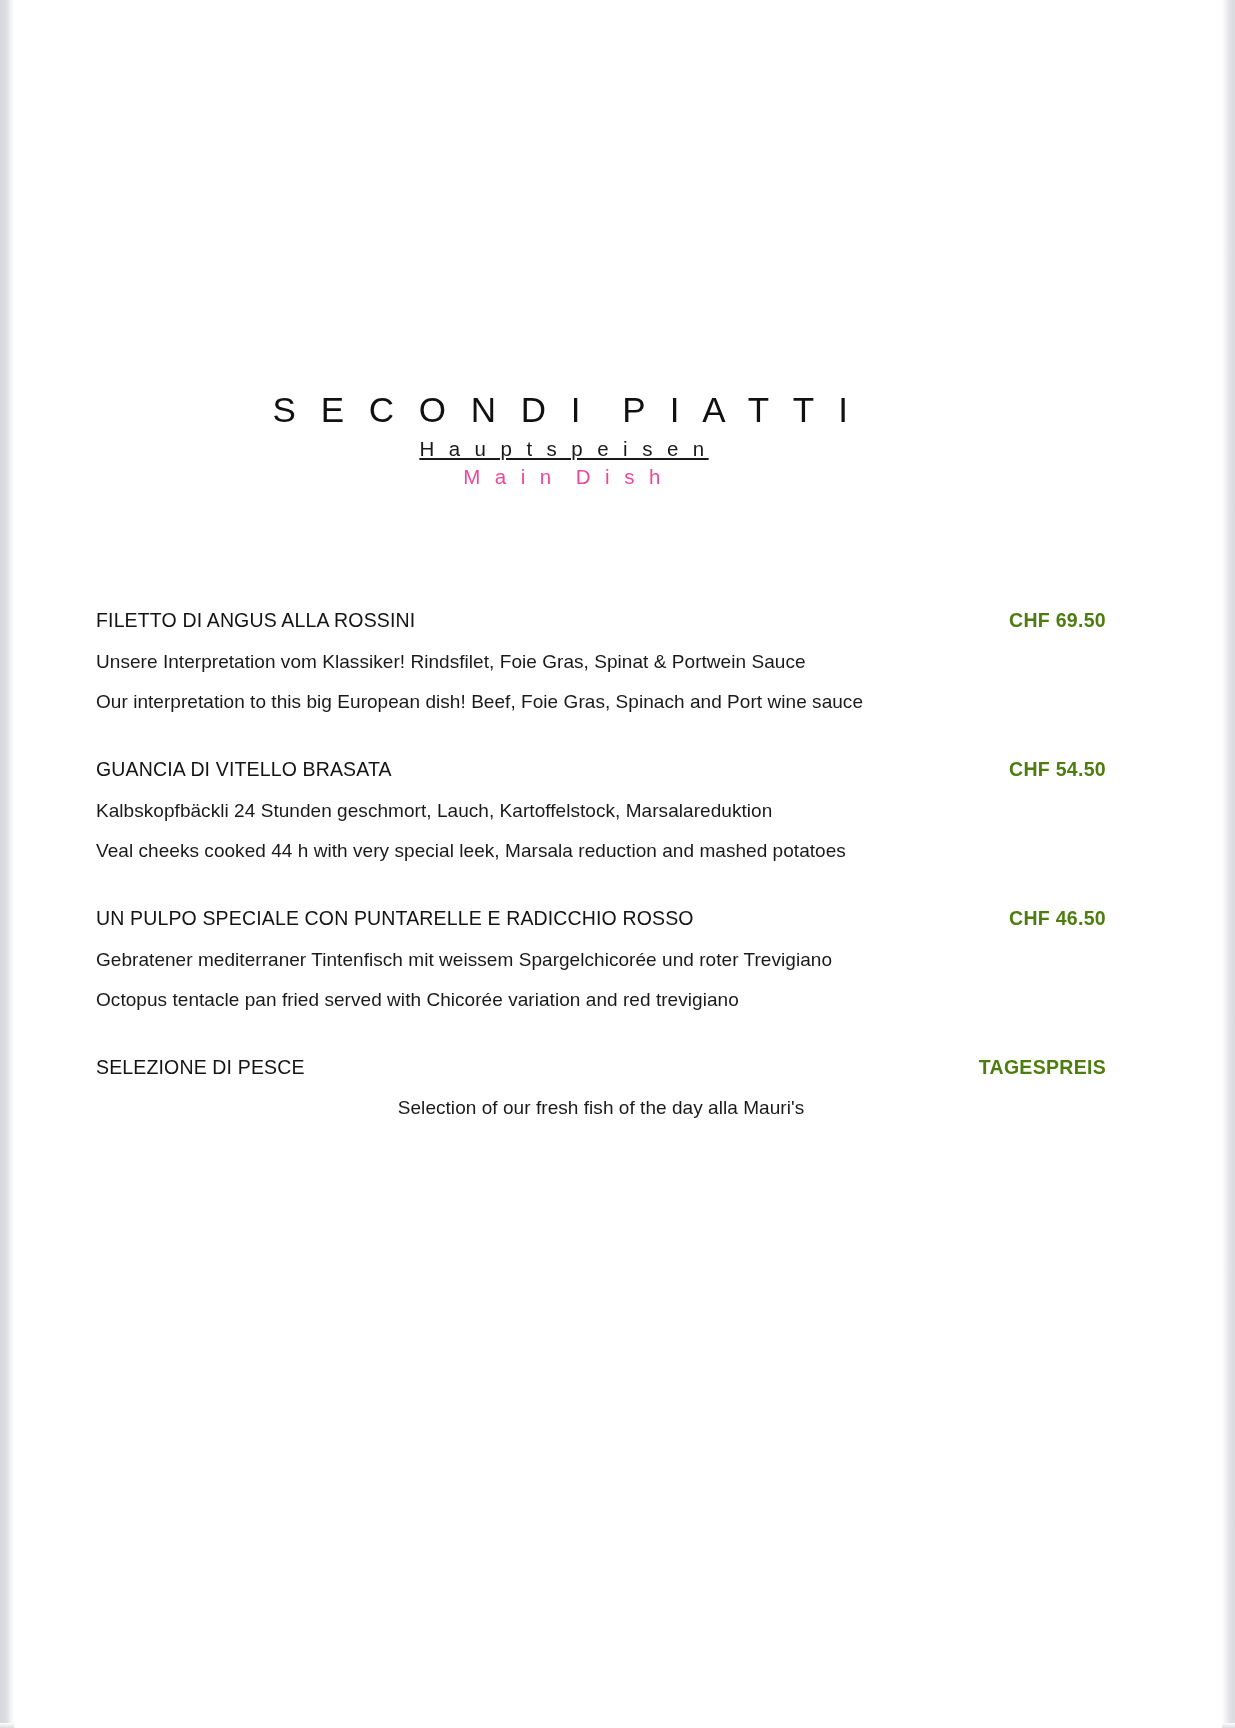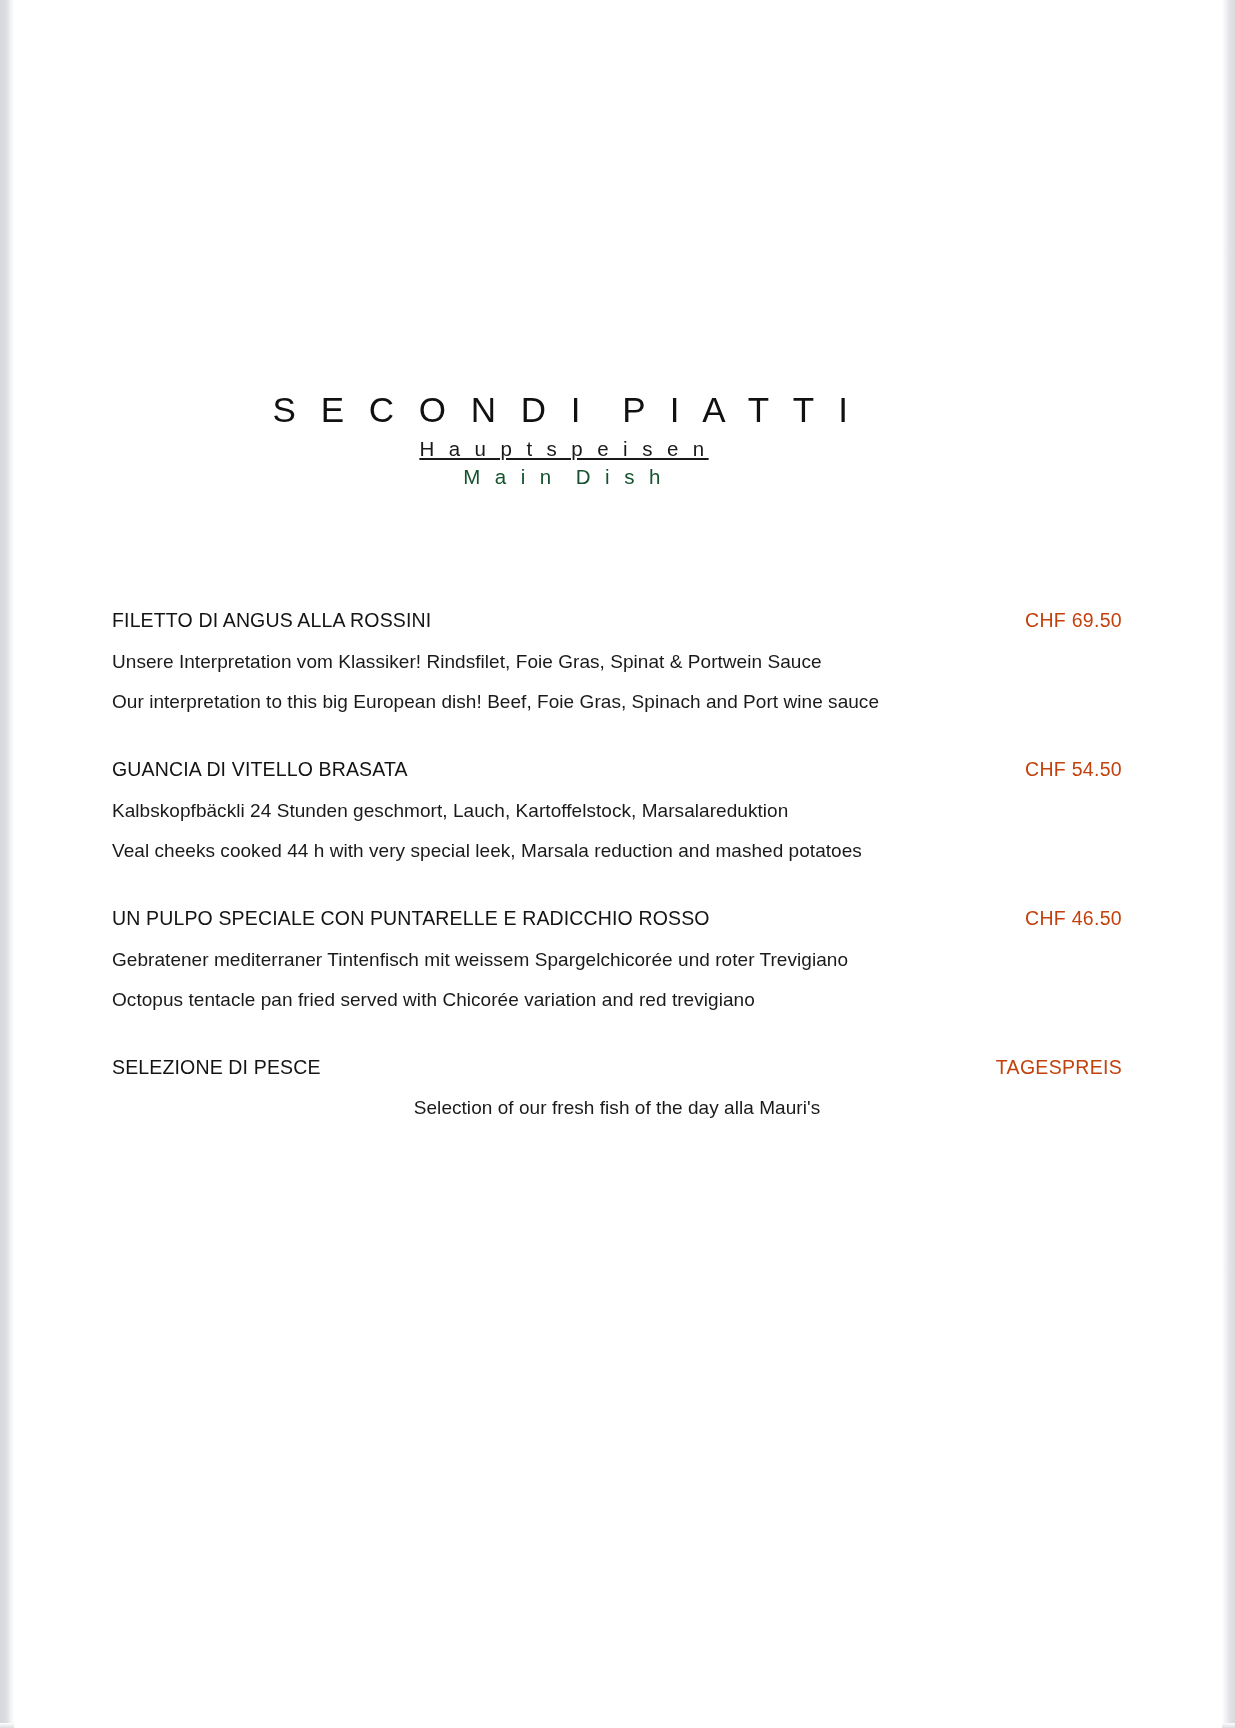--- a/index.html
+++ b/index.html
@@ -75,30 +75,30 @@
     color: #1a1a1a;
     margin: 8px 0 0 0;
     line-height: 1.15;
     white-space: pre;
     text-decoration: underline;
   }
   .menu-sub2 {
     font-size: 20.5px;
     font-weight: 400;
     letter-spacing: 4.4px;
-    color: #14532d;
+    color: #ec4899;
     margin: 4px 0 0 0;
     line-height: 1.15;
     white-space: pre;
   }
 
   
   .dish-list {
     position: absolute;
-    left: 98px;
+    left: 82px;
     top: 608px;
     width: 1010px;
   }
   .dish {
     position: relative;
     margin-bottom: 43px;
   }
   .dish:last-child { margin-bottom: 0; text-align: center; }
 
   .dish-head {
@@ -110,23 +110,23 @@
   .dish-name {
     font-size: 19.5px;
     font-weight: 400;
     letter-spacing: 0.15px;
     color: #141414;
     line-height: 1.32;
     white-space: nowrap;
   }
   .dish-price {
     font-size: 19.5px;
-    font-weight: 400;
+    font-weight: 700;
     letter-spacing: 0.3px;
-    color: #c2410c;
+    color: #4d7c0f;
     line-height: 1.32;
     white-space: nowrap;
     padding-left: 24px;
   }
   .dish-desc {
     font-size: 19px;
     font-weight: 400;
     color: #1a1a1a;
     line-height: 1.32;
     letter-spacing: 0.05px;

